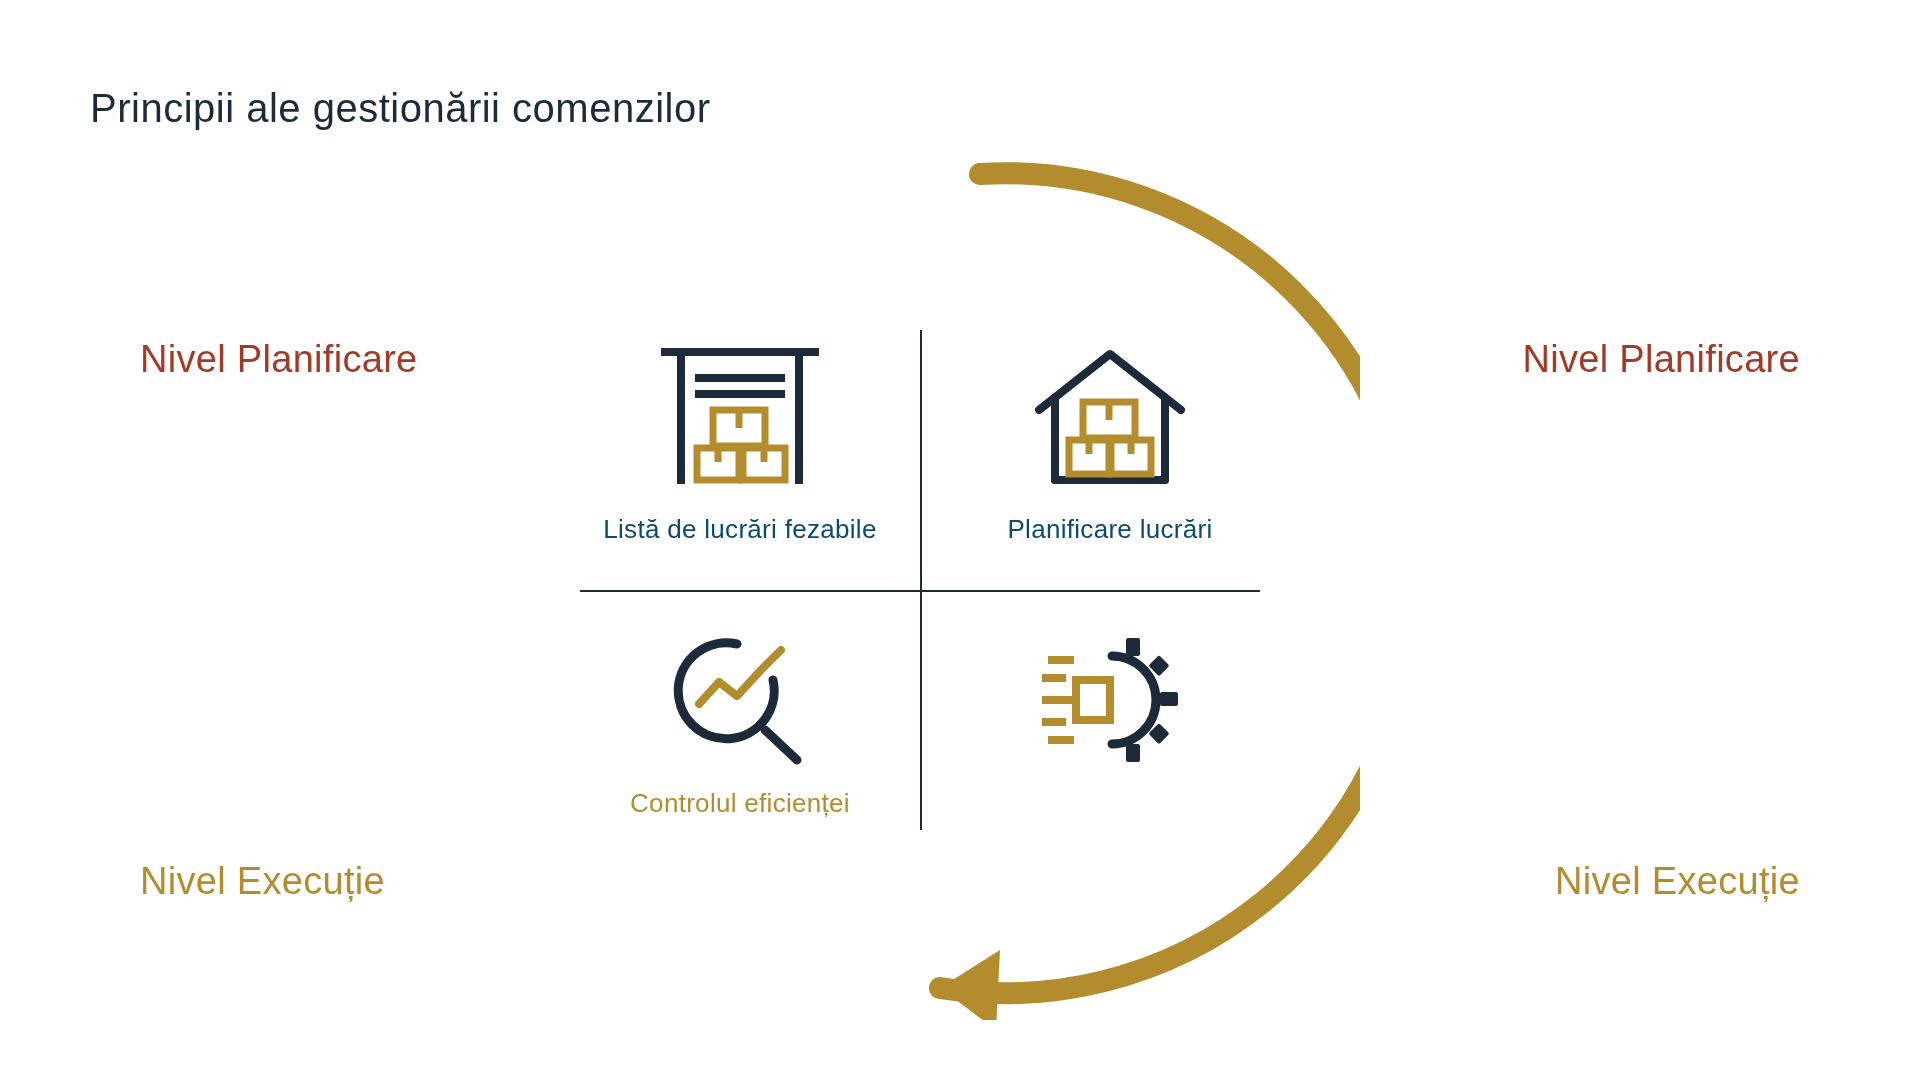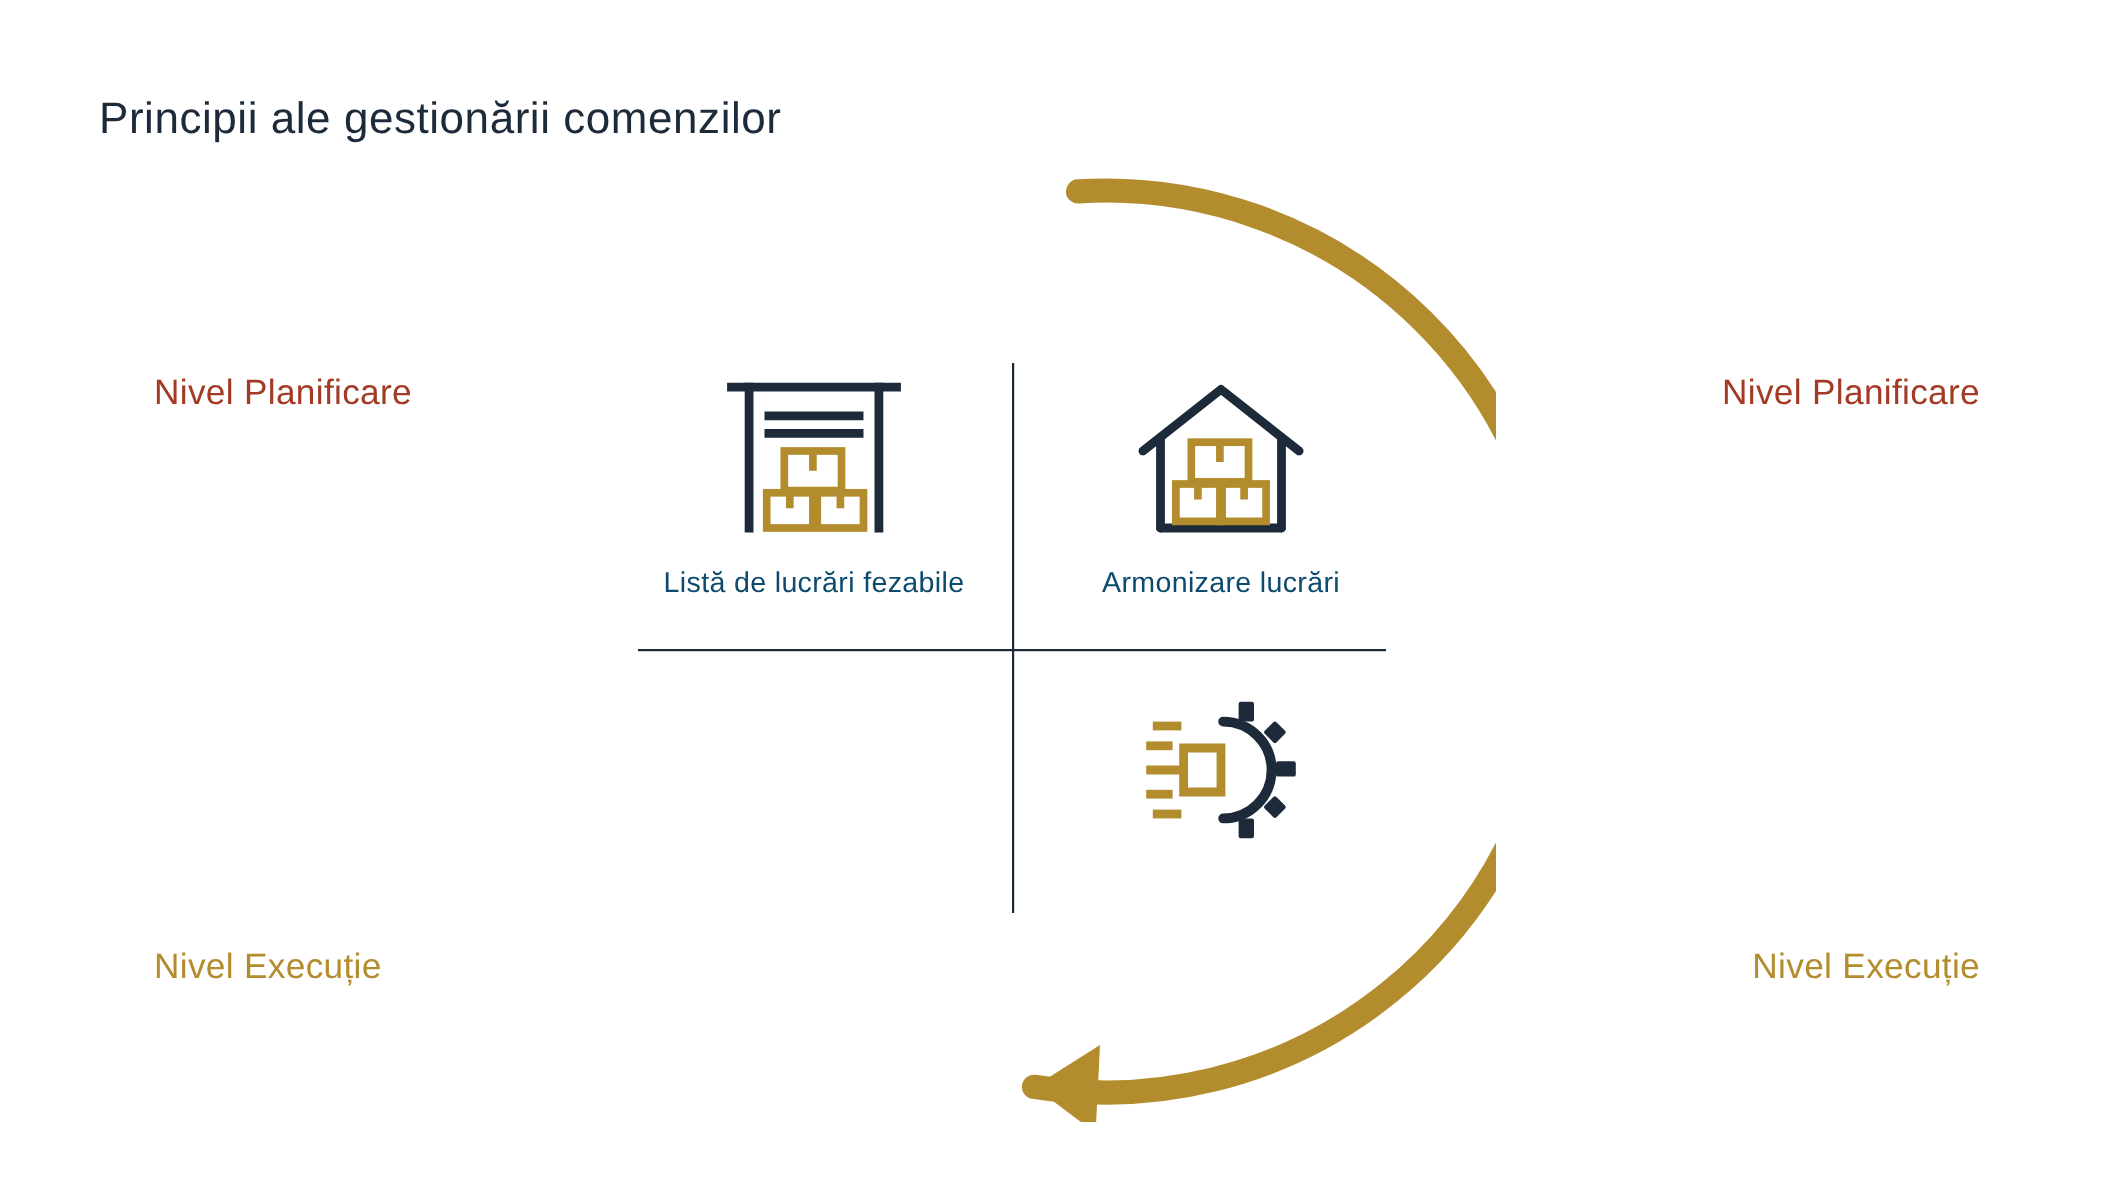--- a/index.html
+++ b/index.html
@@ -30,21 +30,21 @@
   .circle-svg {
     position: absolute;
     top: 0;
     left: 480px;
     width: 880px;
     height: 880px;
   }
   
   .corner {
     position: absolute;
-    font-size: 32px;
+    font-size: 38px;
     font-weight: 400;
     letter-spacing: 0.3px;
   }
   .corner.tl { top: 198px; left: 140px;  color: #a33a25; }
   .corner.tr { top: 198px; right: 120px; color: #a33a25; }
   .corner.bl { top: 720px; left: 140px;  color: #b38c2e; }
   .corner.br { top: 720px; right: 120px; color: #b38c2e; }
   
   .quad {
     position: absolute;
@@ -130,23 +130,35 @@
           <g stroke="#b38c2e" stroke-width="7" fill="none">
             <rect x="58" y="62" width="52" height="36"></rect>
             <line x1="84" y1="62" x2="84" y2="80"></line>
             <rect x="44" y="100" width="40" height="34"></rect>
             <rect x="86" y="100" width="40" height="34"></rect>
             <line x1="64" y1="100" x2="64" y2="114"></line>
             <line x1="106" y1="100" x2="106" y2="114"></line>
           </g>
         </svg>
       </div>
-      <div class="lbl">Armonizare lucrări</div>
+      <div class="lbl">Planificare lucrări</div>
     </div>
 
+    <div class="cell bl">
+      <div class="icon">
+        <svg width="150" height="140" viewBox="0 0 150 140">
+          <g stroke="#1d2a3a" stroke-width="9" fill="none" stroke-linecap="round">
+            <path d="M 108 50 A 48 48 0 1 1 72 14"></path>
+            <line x1="100" y1="100" x2="132" y2="130"></line>
+          </g>
+          <polyline points="34,74 54,52 72,66 96,40 116,20" stroke="#b38c2e" stroke-width="8" fill="none" stroke-linecap="round" stroke-linejoin="round"></polyline>
+        </svg>
+      </div>
+      <div class="lbl">Controlul eficienței</div>
+    </div>
 
     <div class="cell br">
       <div class="icon">
         <svg width="160" height="140" viewBox="0 0 160 140">
           <g stroke="#1d2a3a" stroke-width="9" fill="none" stroke-linecap="round">
             <path d="M82 26 a44 44 0 0 1 44 44 a44 44 0 0 1 -44 44"></path>
             <rect x="96" y="8" width="14" height="18" rx="2" fill="#1d2a3a" stroke="none"></rect>
             <rect x="96" y="114" width="14" height="18" rx="2" fill="#1d2a3a" stroke="none"></rect>
             <rect x="130" y="62" width="18" height="14" rx="2" fill="#1d2a3a" stroke="none"></rect>
             <rect x="122" y="28" width="15" height="15" rx="2" fill="#1d2a3a" stroke="none" transform="rotate(45 129 35)"></rect>

